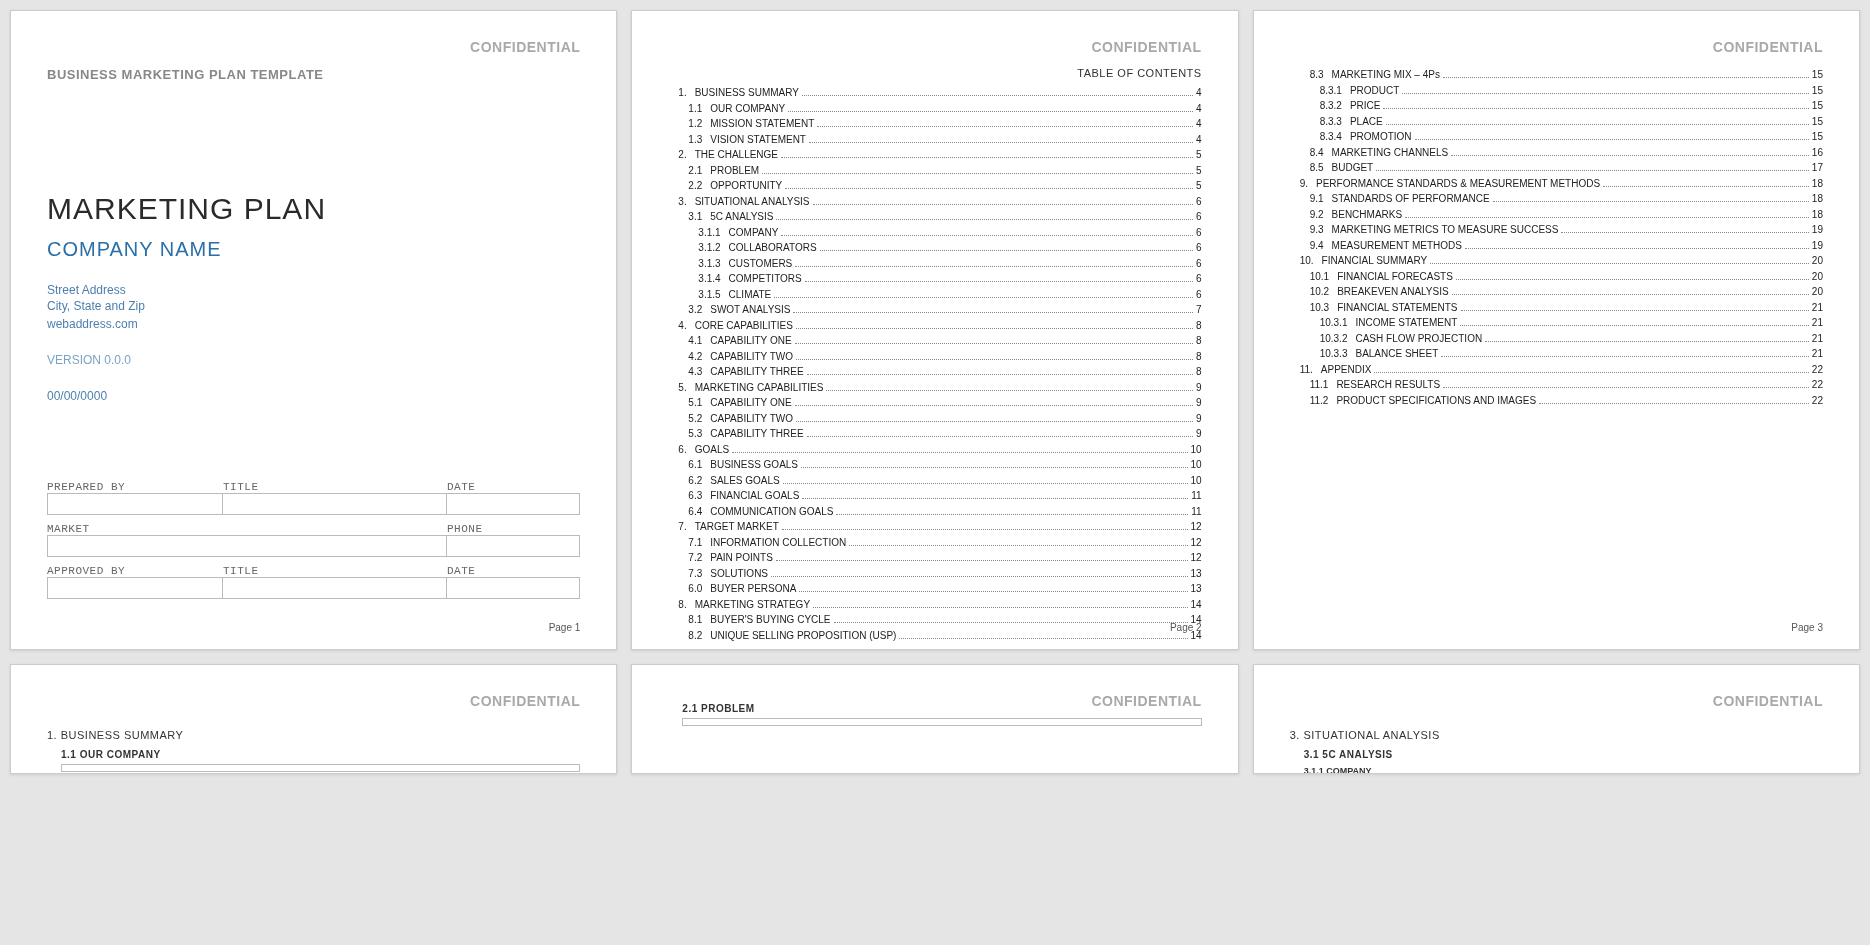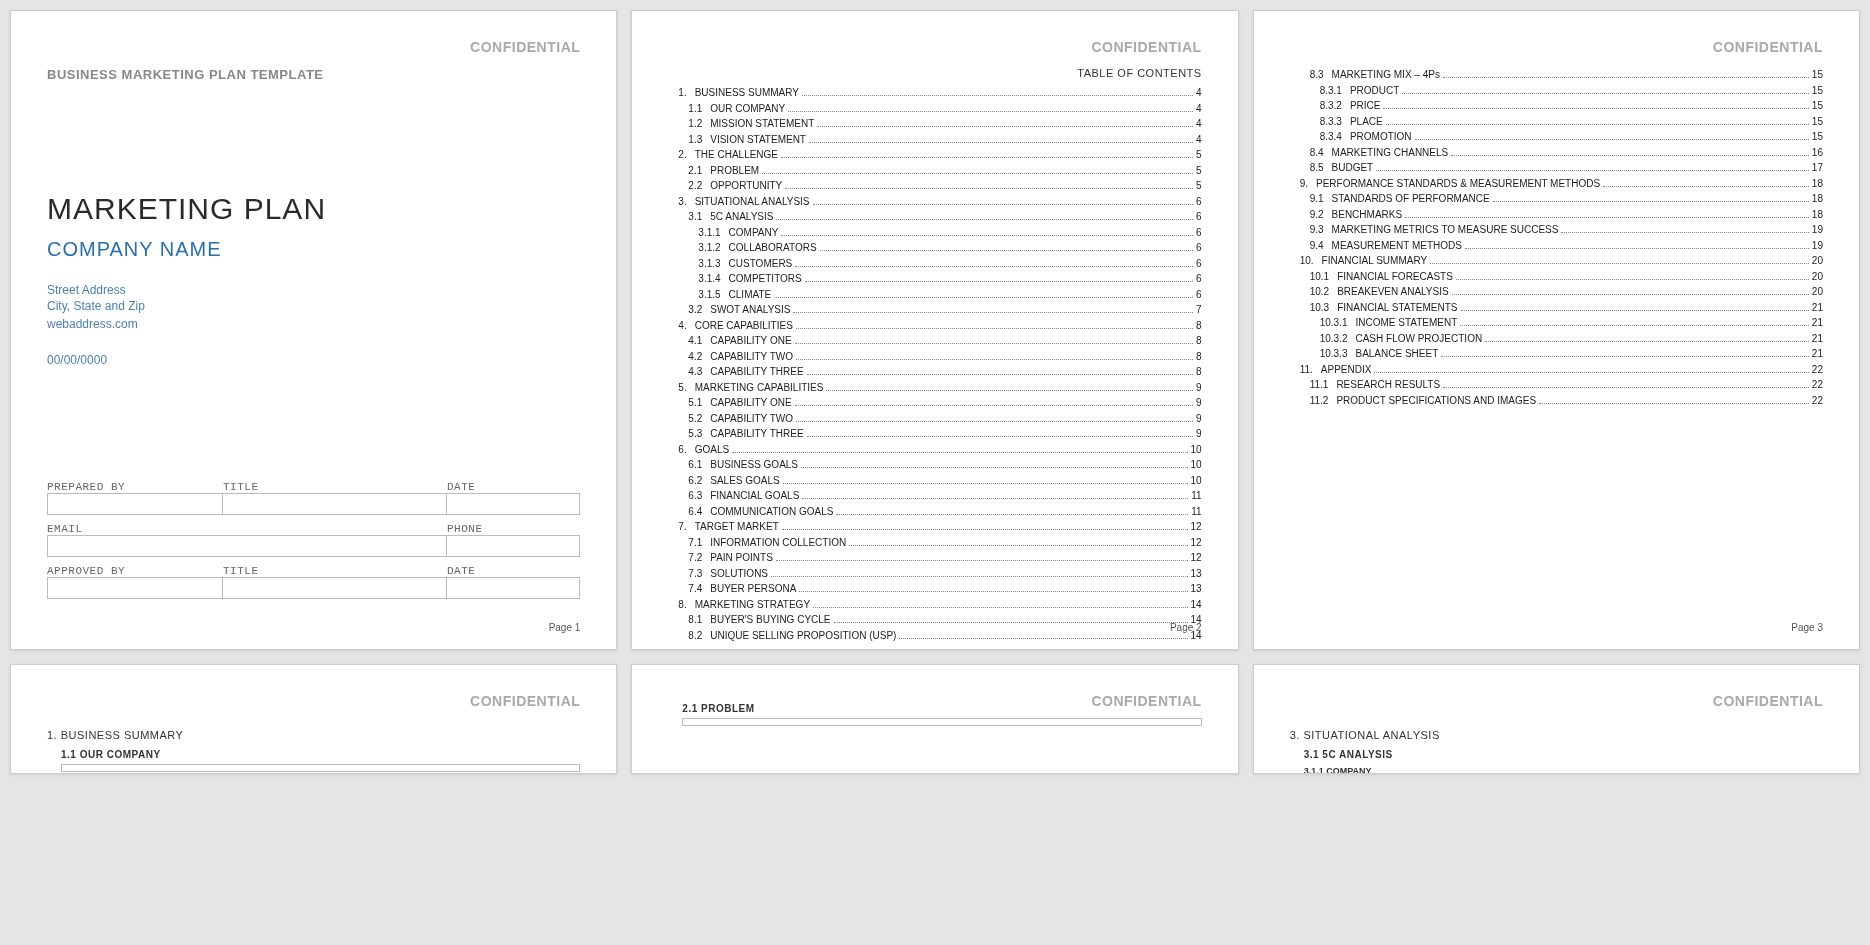--- a/index.html
+++ b/index.html
@@ -162,35 +162,36 @@
 <div class="page-grid">
 
   <div class="page">
     <div class="confidential">CONFIDENTIAL</div>
     <div class="tmpl-label">BUSINESS MARKETING PLAN TEMPLATE</div>
     <div class="title">MARKETING PLAN</div>
     <div class="company">COMPANY NAME</div>
     <div class="addr">Street Address</div>
     <div class="addr" style="margin-top:2px">City, State and Zip</div>
     <div class="web">webaddress.com</div>
+    <div class="ver">VERSION 0.0.0</div>
     <div class="dt">00/00/0000</div>
 
     <div class="form-table">
       <div class="form-row-labels">
         <div class="c1">PREPARED BY</div>
         <div class="c2">TITLE</div>
         <div class="c3">DATE</div>
       </div>
       <div class="form-row-boxes">
         <div class="box c1"></div>
         <div class="box c2"></div>
         <div class="box c3"></div>
       </div>
       <div class="form-row-labels two">
-        <div class="c1">EMAIL</div>
+        <div class="c1">MARKET</div>
         <div class="c3">PHONE</div>
       </div>
       <div class="form-row-boxes two">
         <div class="box c1"></div>
         <div class="box c3"></div>
       </div>
       <div class="form-row-labels">
         <div class="c1">APPROVED BY</div>
         <div class="c2">TITLE</div>
         <div class="c3">DATE</div>
@@ -394,21 +395,21 @@
           <span class="dots"></span>
           <span class="pg">12</span>
         </div>
         <div class="toc-row ind2">
           <span class="num">7.3</span>
           <span class="lbl">SOLUTIONS</span>
           <span class="dots"></span>
           <span class="pg">13</span>
         </div>
         <div class="toc-row ind2">
-          <span class="num">7.4</span>
+          <span class="num">6.0</span>
           <span class="lbl">BUYER PERSONA</span>
           <span class="dots"></span>
           <span class="pg">13</span>
         </div>
         <div class="toc-row ind1">
           <span class="num">8.</span>
           <span class="lbl">MARKETING STRATEGY</span>
           <span class="dots"></span>
           <span class="pg">14</span>
         </div>

